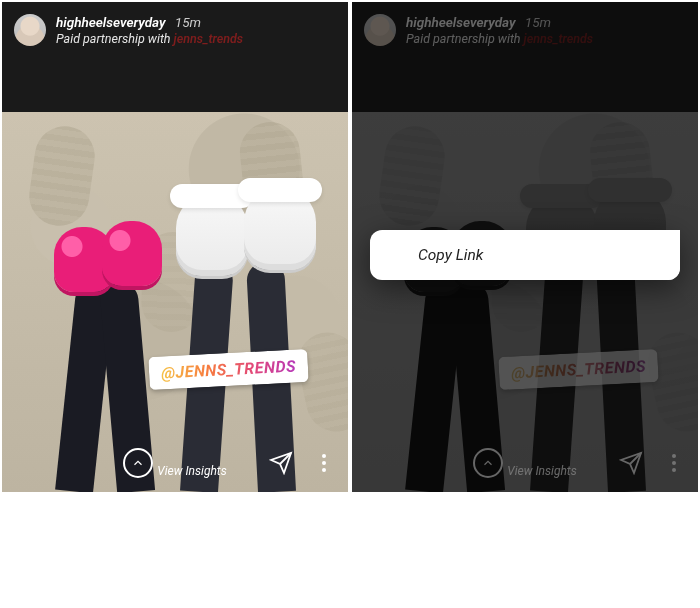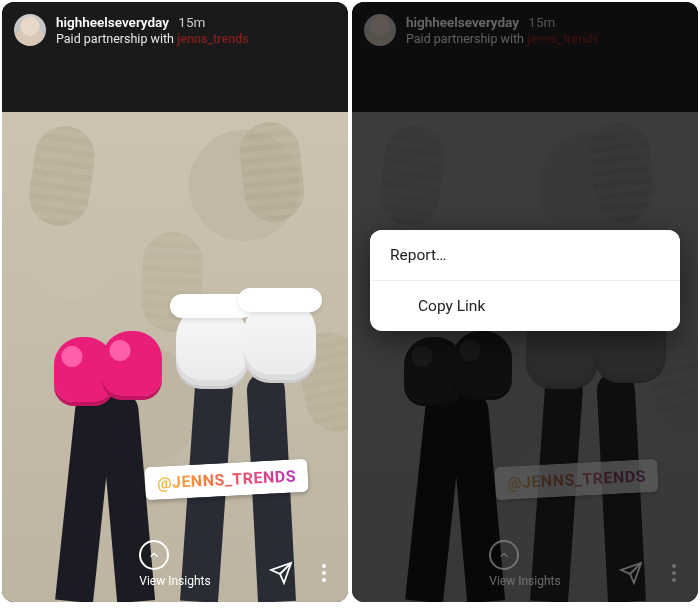--- a/index.html
+++ b/index.html
@@ -8,24 +8,25 @@
     background: #fff;
     width: 700px;
     height: 608px;
     display: flex;
     justify-content: space-between;
     padding: 2px;
   }
 
   .phone {
     width: 346px;
-    height: 600px;
+    height: 490px;
     position: relative;
     overflow: hidden;
-    border-radius: 12px;
+    border-radius: 0;
+    font-style: italic;
   }
 
   
   .story-bg {
     position: absolute;
     inset: 0;
     background: #1a1a1a;
   }
   .sand {
     position: absolute;
@@ -158,22 +159,22 @@
     position: absolute;
     bottom: 14px; left: 0; right: 0;
     display: flex;
     justify-content: center;
     align-items: flex-end;
     gap: 0;
     z-index:5;
   }
   .insights {
     display: flex;
-    flex-direction: column;
-    align-items: flex-start;
+    flex-direction: row;
+    align-items: flex-end;
     color:#fff;
     font-size: 12px;
     gap:4px;
   }
   .chev-circle{
     width:30px; height:30px;
     border:2px solid #fff;
     border-radius:50%;
     display:flex; align-items:center; justify-content:center;
   }
@@ -381,16 +382,15 @@
     <div class="icon-btn more-dots">
       <i></i>
         <i></i>
         <i></i>
     </div>
   </div>
 
   <div class="dim"></div>
 
   <div class="sheet">
-    <div class="sheet-item">Report…</div>
     <div class="sheet-item">Copy Link</div>
   </div>
 </div>
 
 </body></html>

